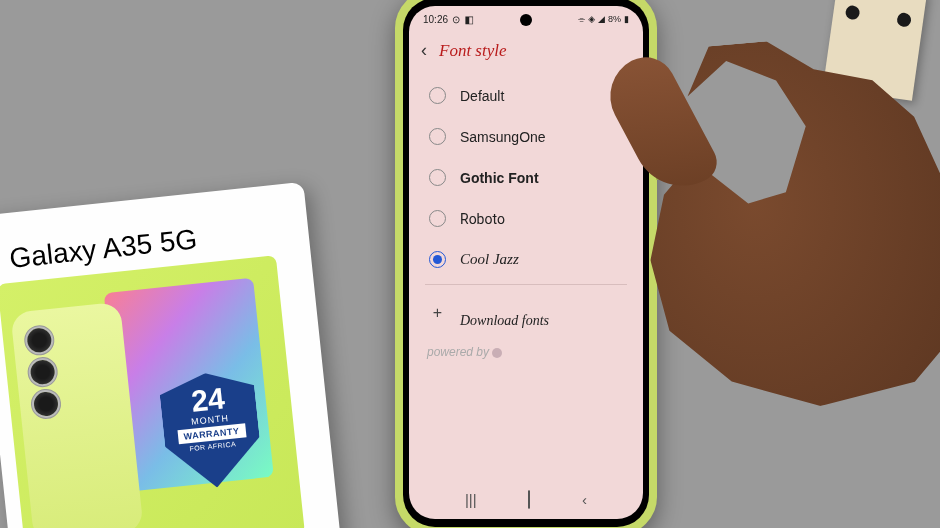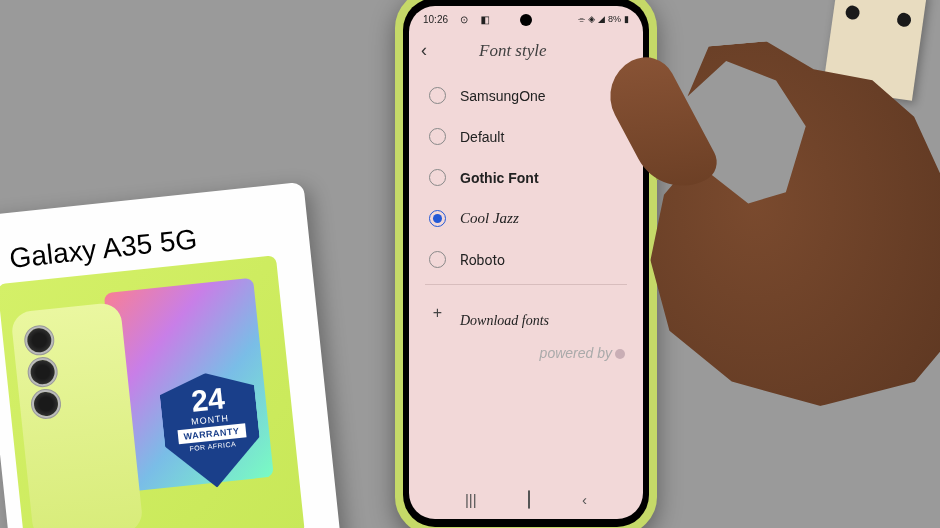--- a/index.html
+++ b/index.html
@@ -193,42 +193,41 @@
       height: 26px;
       display: flex;
       justify-content: space-between;
       align-items: center;
       padding: 0 14px;
       font-size: 10px;
       color: #222;
       font-family: "Brush Script MT", cursive, sans-serif;
     }
     
-    .status-left { display: flex; gap: 12px; align-items: flex-start; }
+    .status-left { display: flex; gap: 4px; align-items: flex-start; }
     .status-right { display: flex; gap: 3px; align-items: center; font-size: 9px;}
     
     .screen-header {
       display: flex;
       align-items: center;
       gap: 12px;
       padding: 8px 16px 14px 12px;
     }
     
     .back-btn {
       font-size: 18px;
       color: #333;
       cursor: pointer;
     }
     
     .header-title {
       font-size: 17px;
-      color: #404040;
+      color: #b91c1c;
       font-family: "Brush Script MT", "Comic Sans MS", cursive;
       font-style: italic;
-      margin-left: 40px;
     }
     
     .options-list {
       padding: 0 16px;
     }
     
     .option-row {
       display: flex;
       align-items: center;
       gap: 14px;
@@ -289,23 +288,22 @@
     
     .download-label {
       font-size: 14px;
       color: #222;
       font-family: "Brush Script MT", cursive;
       font-style: italic;
       margin-top: 16px;
     }
     
     .powered-by {
-      text-align: right;
       padding: 4px 18px;
-      font-size: 14px;
+      font-size: 12px;
       color: #aaa;
       font-style: italic;
     }
     
     .powered-by .circ {
       display: inline-block;
       width: 10px;
       height: 10px;
       border-radius: 50%;
       background: #c9aeb5;
@@ -446,37 +444,37 @@
       </div>
 
       <div class="screen-header">
         <span class="back-btn">‹</span>
         <span class="header-title">Font style</span>
       </div>
 
       <div class="options-list">
         <div class="option-row">
           <div class="radio"></div>
-          <span class="option-label font-samsung">SamsungOne</span>
+          <span class="option-label font-default">Default</span>
         </div>
         <div class="option-row">
           <div class="radio"></div>
-          <span class="option-label font-default">Default</span>
+          <span class="option-label font-samsung">SamsungOne</span>
         </div>
         <div class="option-row">
           <div class="radio"></div>
           <span class="option-label font-gothic">Gothic Font</span>
         </div>
         <div class="option-row">
+          <div class="radio"></div>
+          <span class="option-label font-roboto">Roboto</span>
+        </div>
+        <div class="option-row">
           <div class="radio selected"></div>
           <span class="option-label font-cooljazz">Cool Jazz</span>
-        </div>
-        <div class="option-row">
-          <div class="radio"></div>
-          <span class="option-label font-roboto">Roboto</span>
         </div>
         <div class="download-row">
           <span class="plus-icon">+</span>
           <span class="download-label">Download fonts</span>
         </div>
       </div>
 
       <div class="powered-by">
         <span>powered by</span><span class="circ"></span>
       </div>

